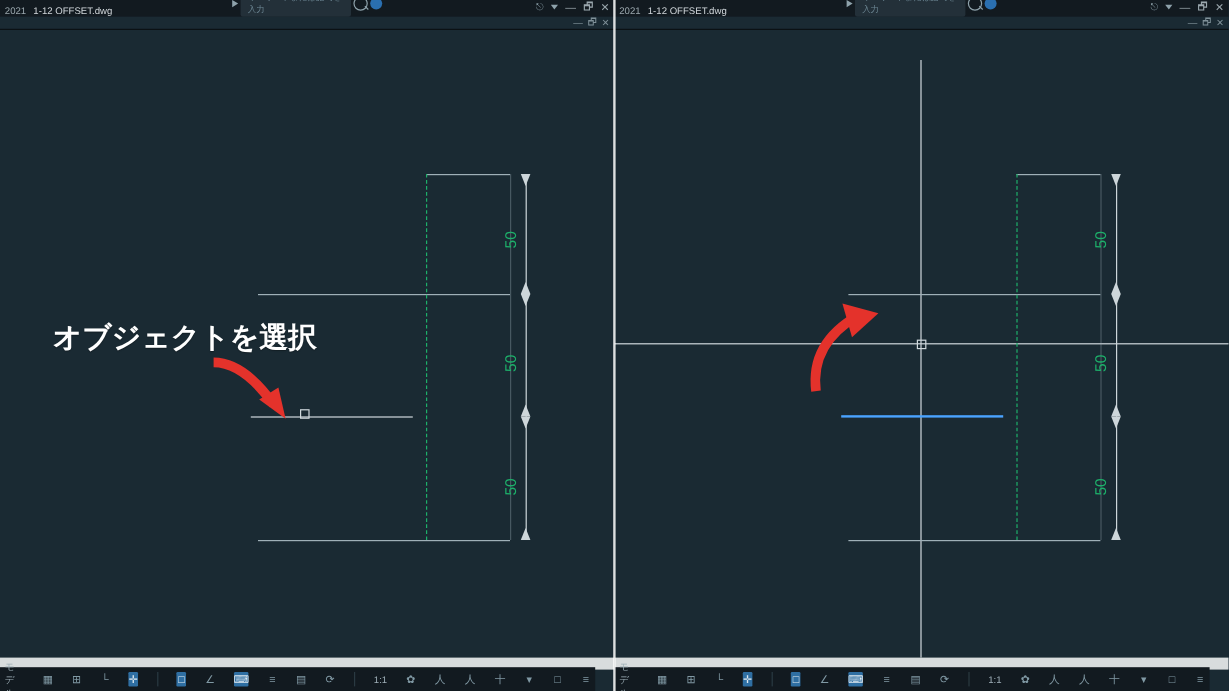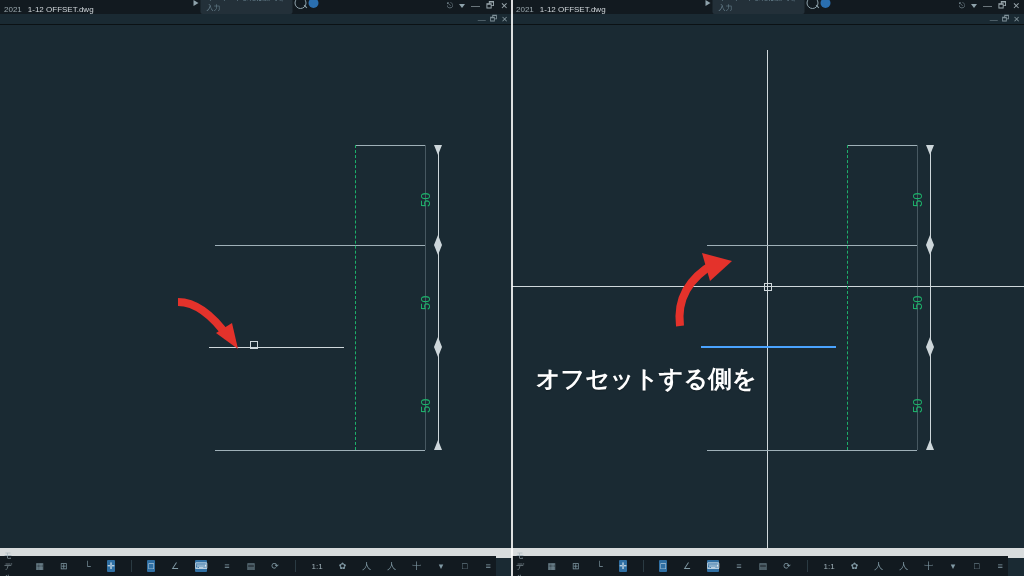--- a/index.html
+++ b/index.html
@@ -99,20 +99,21 @@
       <div class="arrow-dn" style="left:434px;top:220px;"></div>
       <div class="arrow-up" style="left:434px;top:312px;"></div>
       <div class="arrow-dn" style="left:434px;top:322px;"></div>
       <div class="arrow-up" style="left:434px;top:415px;"></div>
       <div class="dimtext" style="left:418px;top:182px;">50</div>
       <div class="dimtext" style="left:418px;top:285px;">50</div>
       <div class="dimtext" style="left:418px;top:388px;">50</div>
 
       <div class="pickbox" style="left:250px;top:316px;"></div>
 
+      <div class="annot" style="left:44px;top:240px;">オブジェクトを選択</div>
       <svg class="red-arrow" style="left:168px;top:272px;" width="90" height="60" viewBox="0 0 90 60">
         <path d="M10 5 Q 35 5 60 40" stroke="#e4322b" stroke-width="8" fill="none"></path>
         <path d="M48 36 L70 52 L64 26 Z" fill="#e4322b"></path>
       </svg>
     </div>
 
     <div class="cmdbar"></div>
     <div class="statusbar">
       <span class="sb-text">モデル</span>
       <span class="sb-icon">▦</span>
@@ -183,21 +184,20 @@
       <div class="arrow-dn" style="left:414px;top:120px;"></div>
       <div class="arrow-up" style="left:414px;top:210px;"></div>
       <div class="arrow-dn" style="left:414px;top:220px;"></div>
       <div class="arrow-up" style="left:414px;top:312px;"></div>
       <div class="arrow-dn" style="left:414px;top:322px;"></div>
       <div class="arrow-up" style="left:414px;top:415px;"></div>
       <div class="dimtext" style="left:398px;top:182px;">50</div>
       <div class="dimtext" style="left:398px;top:285px;">50</div>
       <div class="dimtext" style="left:398px;top:388px;">50</div>
 
-      <div class="annot" style="left:24px;top:338px;">オフセットする側を</div>
       <svg class="red-arrow" style="left:148px;top:226px;" width="90" height="80" viewBox="0 0 90 80">
         <path d="M20 75 Q 15 35 55 12" stroke="#e4322b" stroke-width="8" fill="none"></path>
         <path d="M42 2 L72 10 L50 30 Z" fill="#e4322b"></path>
       </svg>
     </div>
 
     <div class="cmdbar"></div>
     <div class="statusbar">
       <span class="sb-text">モデル</span>
       <span class="sb-icon">▦</span>

